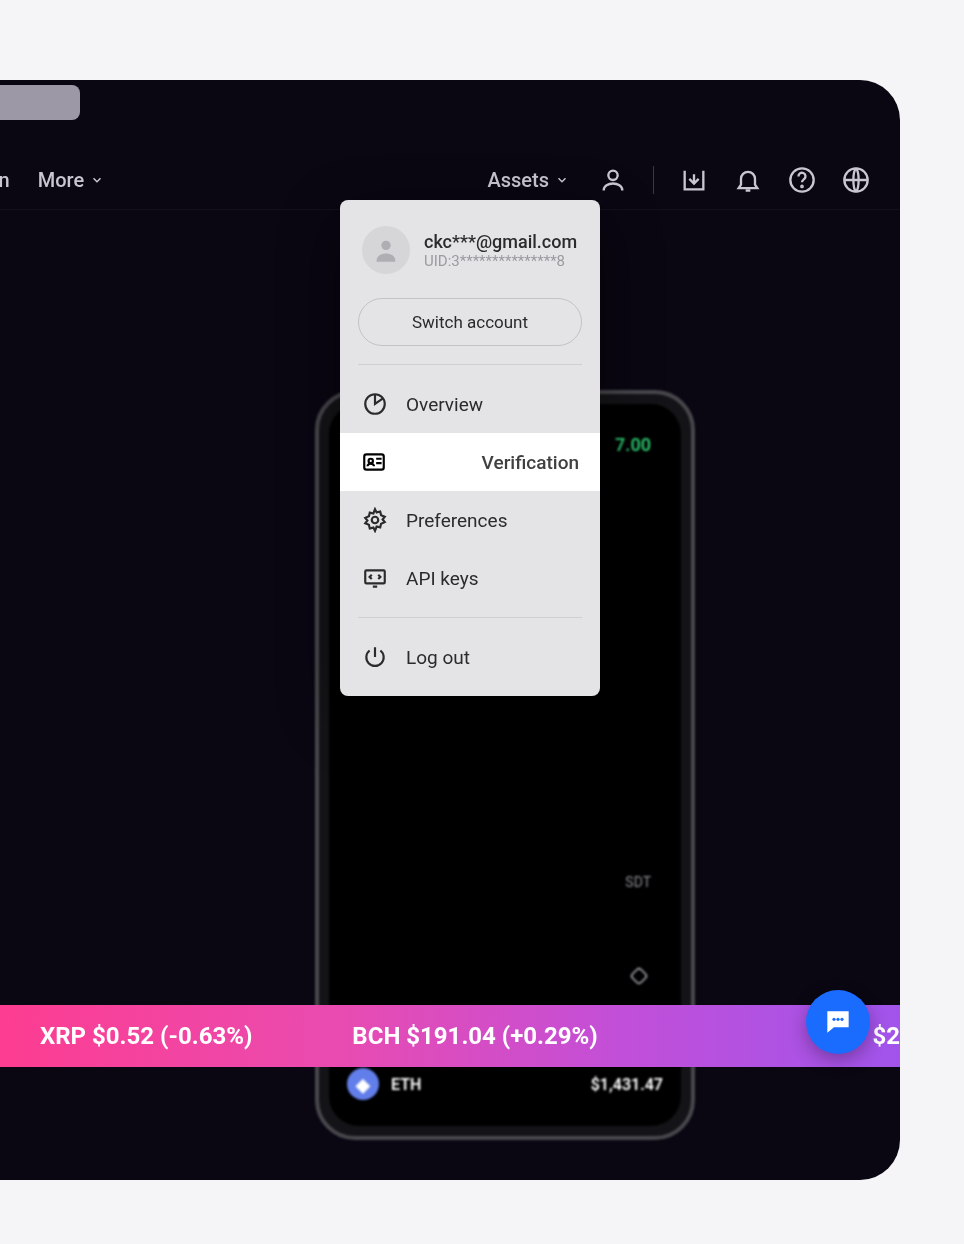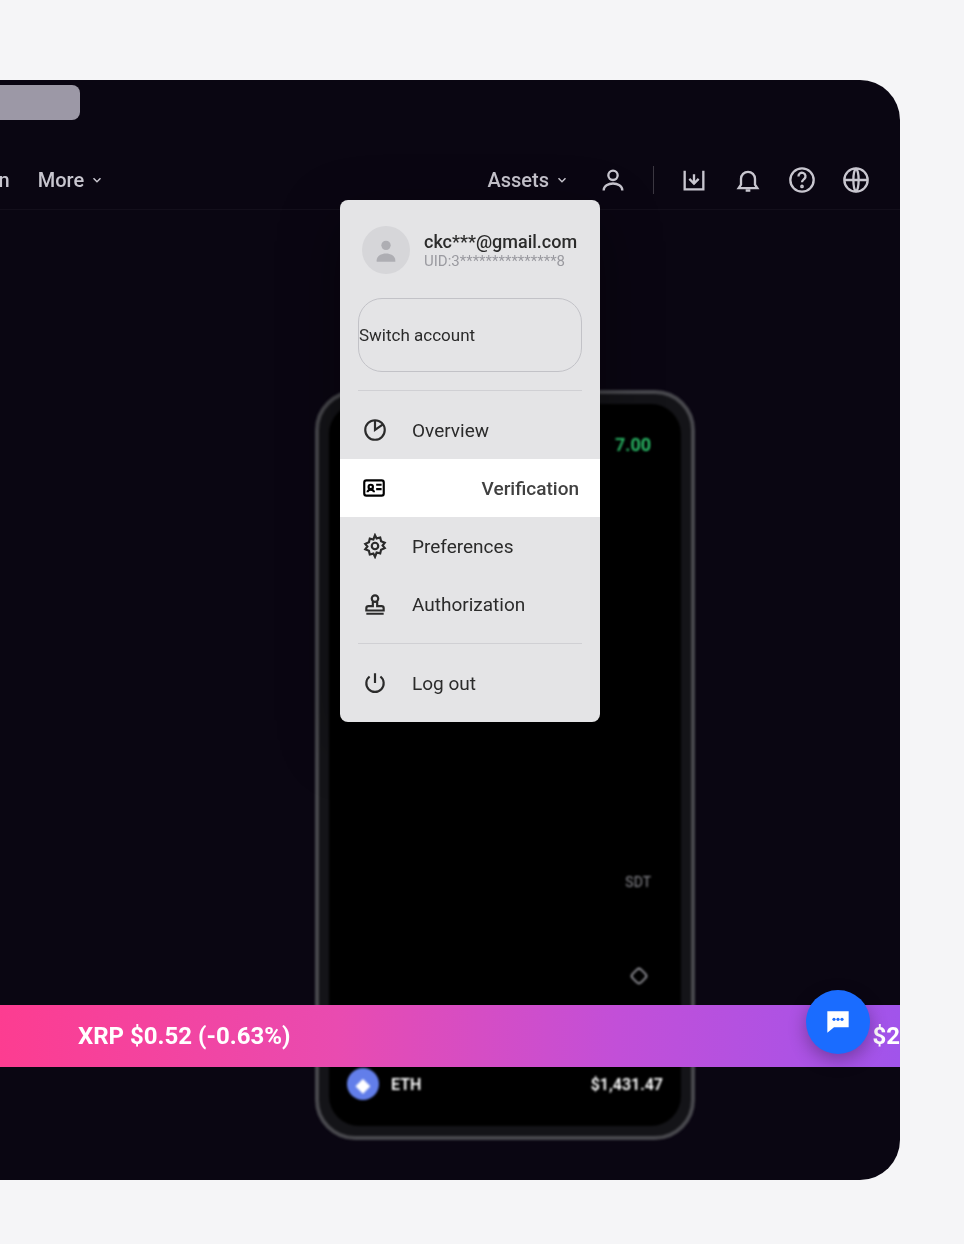--- a/index.html
+++ b/index.html
@@ -109,27 +109,28 @@
   }
   .menu-header { padding: 6px 22px 18px; display:flex; align-items:center; gap:14px; }
   .avatar { width:48px; height:48px; border-radius:50%; background:#d6d6d9; display:flex; align-items:center; justify-content:center; color:#aeaeb3;}
   .user-lines { min-width:0; }
   .user-email { font-size:18px; color:#2b2b2b; font-weight:500; }
   .user-uid { font-size:15px; color:#9a9aa0; }
   .switch-btn {
     margin: 6px 18px 18px;
     border:1px solid #c2c2c7;
     border-radius: 24px;
-    padding:26px 0;
+    text-align:center;
+    padding:13px 0;
     font-size:17px;
     color:#2b2b2b;
     cursor:pointer;
   }
   .menu-sep { height:1px; background:#d0d0d4; margin: 0 18px 10px; }
-  .menu-item { display:flex; align-items:center; gap:24px; padding:16px 22px; font-size:19px; color:#2b2b2b; cursor:pointer; }
+  .menu-item { display:flex; align-items:center; gap:18px; padding:16px 22px; font-size:19px; color:#2b2b2b; cursor:pointer; }
   .menu-item .mi-icon { width:26px; height:26px; color:#2b2b2b; flex-shrink:0; }
   .menu-item.highlight {
     background:#fff;
     margin: 0 -1px;
     color:#404040;
     font-weight:500;
     justify-content:space-between;
   }
   .menu-item.highlight .mi-icon { color:#000; }
   .menu-sep2 { height:1px; background:#d0d0d4; margin: 10px 18px; }
@@ -145,21 +146,21 @@
     display:flex;
     align-items:center;
     color:#fff;
     font-size:24px;
     font-weight:700;
     padding-left: 80px;
     gap: 100px;
     white-space:nowrap;
     filter: blur(0.4px);
   }
-  .tick-item { display:inline-block;margin-left:38px; }
+  .tick-item { display:inline-block; }
   .tick-item.last { margin-left:auto; padding-right:0; }
 
   
   .chat-fab {
     position:absolute;
     top: 990px;
     right: 94px;
     width:64px; height:64px;
     background:#1a6cff;
     border-radius:50%;
@@ -295,42 +296,48 @@
       </div>
       <div class="menu-item">
         <svg class="mi-icon" viewBox="0 0 24 24" fill="none" stroke="currentColor" stroke-width="2">
             <circle cx="12" cy="12" r="3"></circle>
             <path d="M12 2l1.5 3 3.3-.8.8 3.3L21 9l-2 2.5 2 2.5-3.4 1.5-.8 3.3-3.3-.8L12 22l-1.5-3-3.3.8-.8-3.3L3 15l2-2.5L3 10l3.4-1.5.8-3.3 3.3.8L12 2z"></path>
           </svg>
         <span>Preferences</span>
       </div>
       <div class="menu-item">
         <svg class="mi-icon" viewBox="0 0 24 24" fill="none" stroke="currentColor" stroke-width="2">
-            <circle cx="12" cy="7" r="3"></circle>
-            <path d="M10 10v4H6a2 2 0 00-2 2v2h16v-2a2 2 0 00-2-2h-4v-4"></path>
-            <path d="M4 21h16"></path>
-          </svg>
-        <span>Authorization</span>
+            <rect x="3" y="5" width="18" height="12" rx="1"></rect>
+            <path d="M9 9l-2 2 2 2"></path>
+            <path d="M15 9l2 2-2 2"></path>
+            <path d="M10 20h4"></path>
+          </svg>
+        <span>API keys</span>
       </div>
       <div class="menu-sep2"></div>
       <div class="menu-item">
         <svg class="mi-icon" viewBox="0 0 24 24" fill="none" stroke="currentColor" stroke-width="2">
             <path d="M12 3v9"></path>
             <path d="M7 6a8 8 0 1010 0"></path>
           </svg>
         <span>Log out</span>
       </div>
     </div>
   </div>
 
   <div class="ticker">
     <span class="tick-item">
       <span>XRP</span>
       <span>$0.52</span>
       <span>(-0.63%)</span>
+    </span>
+    <span class="tick-item">
+      <span>BCH</span>
+      <span>$191.04</span>
+      <span>(+0.29%)</span>
     </span>
     <span class="tick-item last" style="padding-left:60px;">
       <span>S</span>&nbsp;&nbsp;
       <span>$2</span>
     </span>
   </div>
 
   <div class="chat-fab">
     <svg width="32" height="32" viewBox="0 0 24 24" fill="currentColor">
         <path d="M4 4h16v12H9l-5 4V4z"></path>

